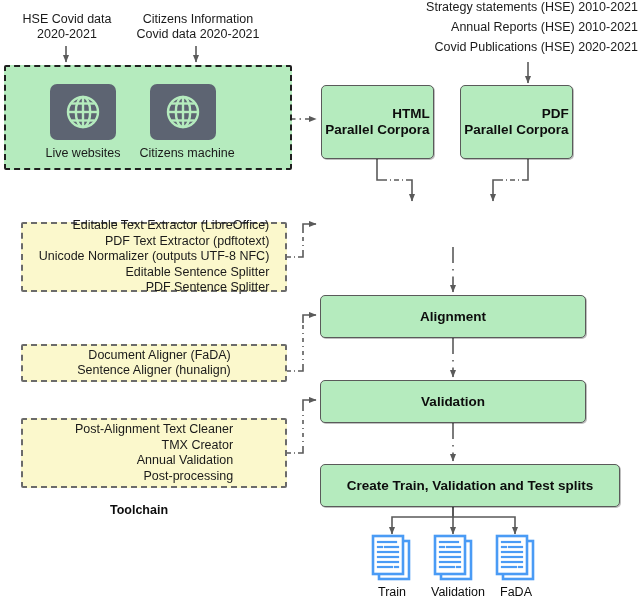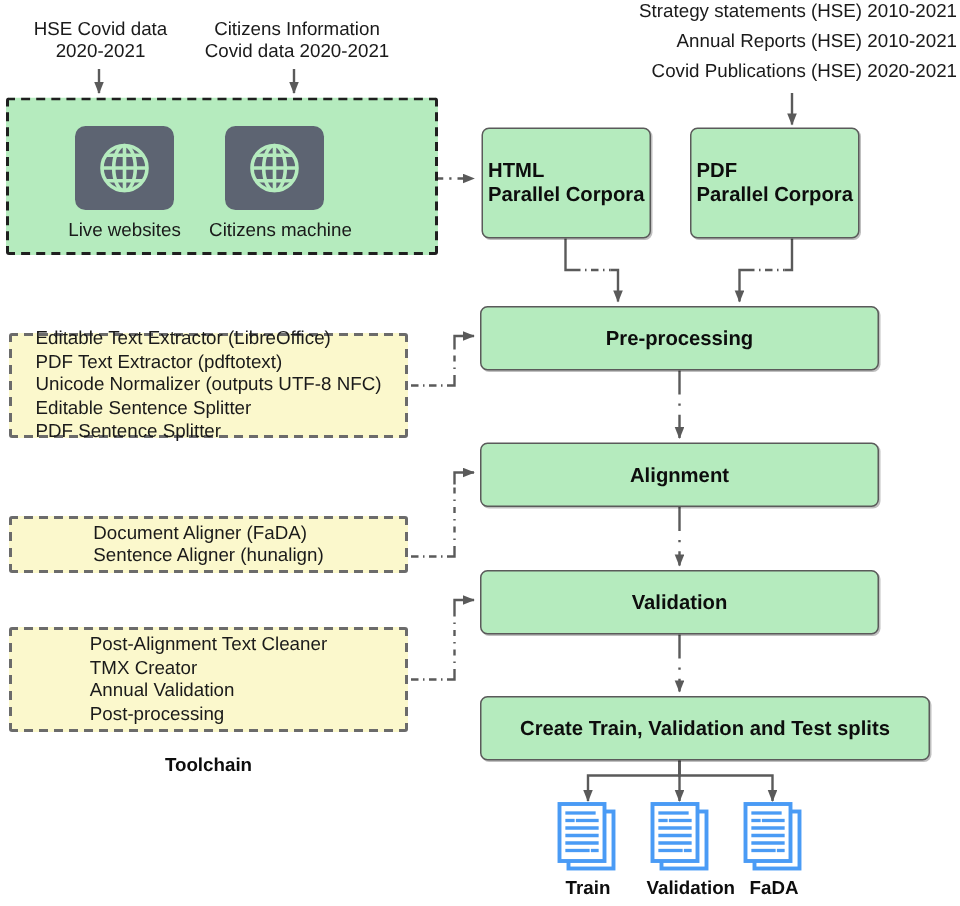--- a/index.html
+++ b/index.html
@@ -60,53 +60,54 @@
   .proc {
     background: #b5ebbe;
     border: 1.6px solid #5a5a5a;
     border-radius: 5px;
     display: flex;
     align-items: center;
     justify-content: center;
     font-weight: bold;
     font-size: 13.5px;
     color: #0d0d0d;
-    text-align: left;
+    text-align: right;
     line-height: 16px;
     box-shadow: 1px 1px 0 rgba(0,0,0,0.25);
   }
 
   
   .tool {
     background: #fbf8cc;
     border: 2px dashed #6b6b6b;
     border-radius: 2px;
     display: flex;
     align-items: center;
     justify-content: center;
     font-size: 12.5px;
     color: #1a1a1a;
-    text-align: left;
+    text-align: right;
     line-height: 15.5px;
     white-space: pre-line;
+    margin-left: 15px;
   }
   .toolchain-title {
     font-size: 12.5px;
     font-weight: bold;
     color: #0d0d0d;
     text-align: center;
     white-space: nowrap;
   }
 
   
   .doc-group { width: 46px; }
   .doc-label {
     margin-top: 2px;
     font-size: 12.5px;
-    font-weight: bold;
+    font-weight: normal;
     color: #0d0d0d;
     text-align: center;
     white-space: nowrap;
   }
   svg { display: block; overflow: visible; }
 </style>
 </head>
 <body>
 
 <div id="canvas">
@@ -205,21 +206,20 @@
     </div>
     <div class="abs tile-label" style="left:118px;top:79px;width:126px;">Citizens machine</div>
   </div>
 
   <div class="abs proc" style="left:321px;top:85px;width:113px;height:74px;white-space:pre-line;">HTML
 Parallel Corpora</div>
 
   <div class="abs proc" style="left:444px;top:85px;width:113px;height:74px;white-space:pre-line;margin-left:16px;">PDF
 Parallel Corpora</div>
 
-  <div class="abs proc" style="left:320px;top:204px;width:266px;height:43px;">Pre-processing</div>
 
   <div class="abs proc" style="left:320px;top:295px;width:266px;height:43px;">Alignment</div>
 
   <div class="abs proc" style="left:320px;top:380px;width:266px;height:43px;">Validation</div>
 
   <div class="abs proc" style="left:320px;top:464px;width:300px;height:43px;">Create Train, Validation and Test splits</div>
 
   <div class="abs tool" style="left:6px;top:222px;width:266px;height:70px;">Editable Text Extractor (LibreOffice)
 PDF Text Extractor (pdftotext)
 Unicode Normalizer (outputs UTF-8 NFC)

